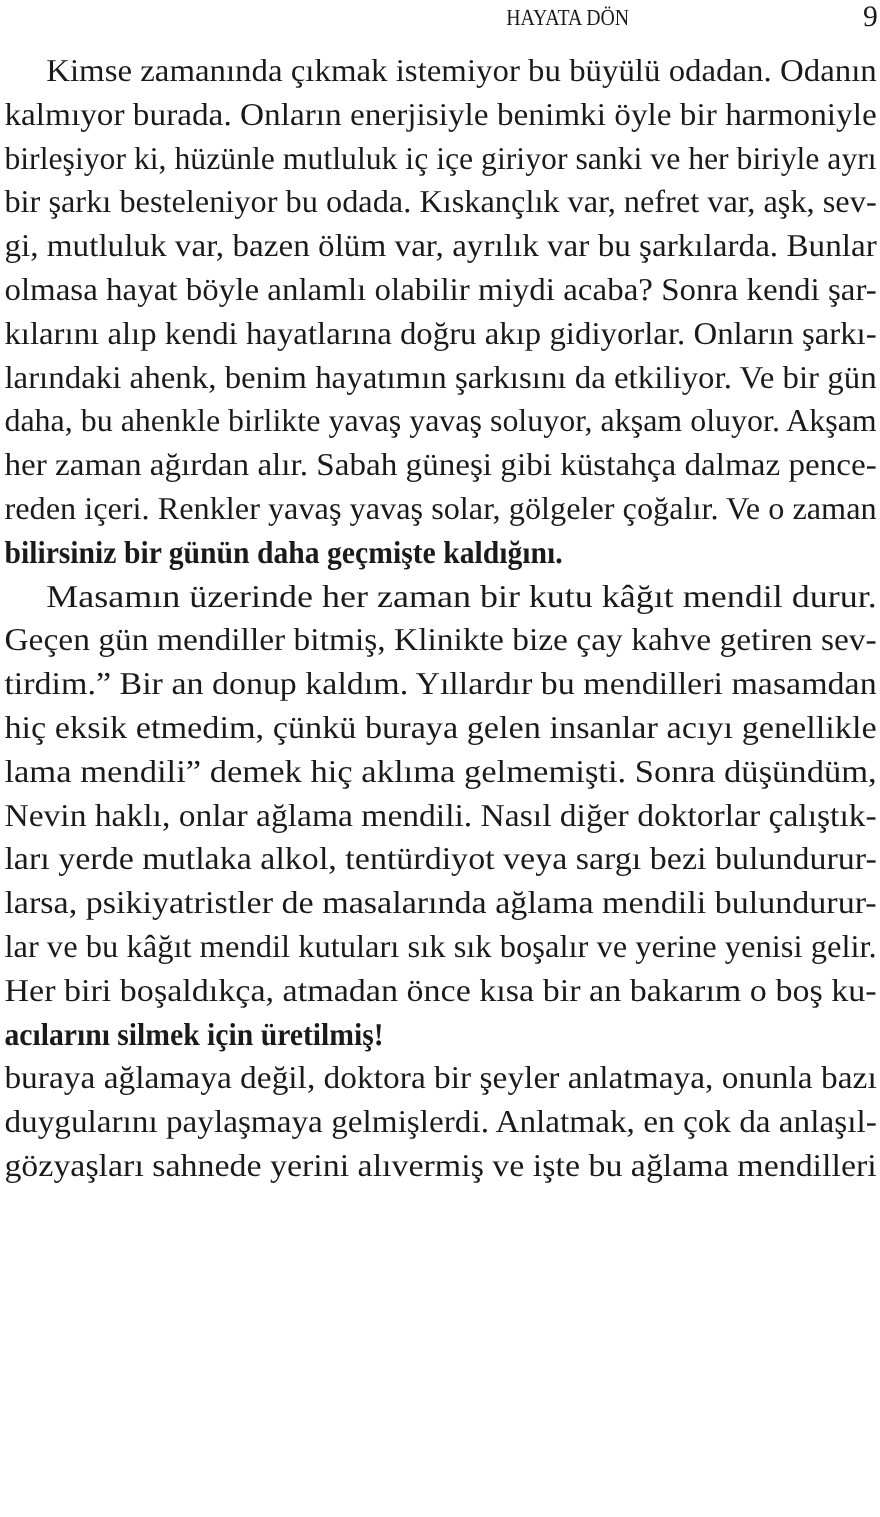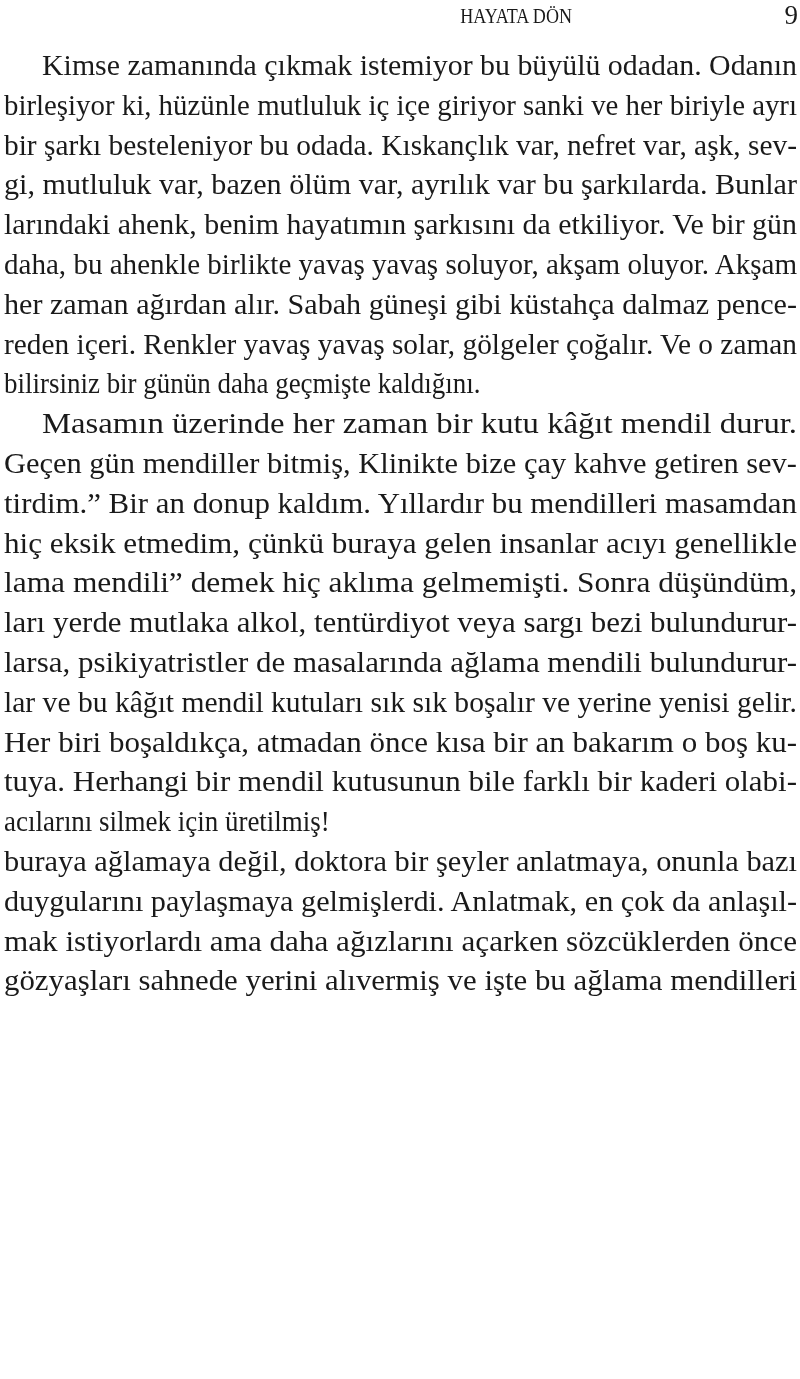--- a/index.html
+++ b/index.html
@@ -55,52 +55,55 @@
       white-space: nowrap;
       text-align: justify;
       text-align-last: justify;
       overflow: visible;
     }
     .line.indent {
       padding-left: 38px;
     }
     .line.last {
       text-align-last: left;
+      font-weight: bold;
     }
     .line .t {
       display: inline-block;
       transform-origin: left center;
     }
   </style>
 </head>
 <body>
 
 <div class="running-head">
   <span class="running-title">HAYATA DÖN</span>
   <span class="page-number">9</span>
 </div>
 
 <div class="body-text" id="body-text">
     <div class="line indent"><span class="t" style="transform: scaleX(1.0302);">Kimse zamanında çıkmak istemiyor bu büyülü odadan. Odanın</span></div>
+    <div class="line"><span class="t" style="transform: scaleX(1.0431);">kalmıyor burada. Onların enerjisiyle benimki öyle bir harmoniyle</span></div>
     <div class="line"><span class="t" style="transform: scaleX(0.9946);">birleşiyor ki, hüzünle mutluluk iç içe giriyor sanki ve her biriyle ayrı</span></div>
     <div class="line"><span class="t" style="transform: scaleX(1.014);">bir şarkı besteleniyor bu odada. Kıskançlık var, nefret var, aşk, sev-</span></div>
     <div class="line"><span class="t" style="transform: scaleX(1.0397);">gi, mutluluk var, bazen ölüm var, ayrılık var bu şarkılarda. Bunlar</span></div>
+    <div class="line"><span class="t" style="transform: scaleX(1.0341);">olmasa hayat böyle anlamlı olabilir miydi acaba? Sonra kendi şar-</span></div>
+    <div class="line"><span class="t" style="transform: scaleX(1.0289);">kılarını alıp kendi hayatlarına doğru akıp gidiyorlar. Onların şarkı-</span></div>
     <div class="line"><span class="t" style="transform: scaleX(1.0317);">larındaki ahenk, benim hayatımın şarkısını da etkiliyor. Ve bir gün</span></div>
     <div class="line"><span class="t" style="transform: scaleX(1.0021);">daha, bu ahenkle birlikte yavaş yavaş soluyor, akşam oluyor. Akşam</span></div>
     <div class="line"><span class="t" style="transform: scaleX(1.0388);">her zaman ağırdan alır. Sabah güneşi gibi küstahça dalmaz pence-</span></div>
     <div class="line"><span class="t" style="transform: scaleX(1.0122);">reden içeri. Renkler yavaş yavaş solar, gölgeler çoğalır. Ve o zaman</span></div>
     <div class="line last"><span class="t" style="transform: scaleX(0.93);">bilirsiniz bir günün daha geçmişte kaldığını.</span></div>
     <div class="line indent"><span class="t" style="transform: scaleX(1.1282);">Masamın üzerinde her zaman bir kutu kâğıt mendil durur.</span></div>
     <div class="line"><span class="t" style="transform: scaleX(1.0498);">Geçen gün mendiller bitmiş, Klinikte bize çay kahve getiren sev-</span></div>
     <div class="line"><span class="t" style="transform: scaleX(1.0648);">tirdim.” Bir an donup kaldım. Yıllardır bu mendilleri masamdan</span></div>
     <div class="line"><span class="t" style="transform: scaleX(1.0739);">hiç eksik etmedim, çünkü buraya gelen insanlar acıyı genellikle</span></div>
     <div class="line"><span class="t" style="transform: scaleX(1.0832);">lama mendili” demek hiç aklıma gelmemişti. Sonra düşündüm,</span></div>
+    <div class="line"><span class="t" style="transform: scaleX(1.052);">Nevin haklı, onlar ağlama mendili. Nasıl diğer doktorlar çalıştık-</span></div>
     <div class="line"><span class="t" style="transform: scaleX(1.0662);">ları yerde mutlaka alkol, tentürdiyot veya sargı bezi bulundurur-</span></div>
     <div class="line"><span class="t" style="transform: scaleX(1.0677);">larsa, psikiyatristler de masalarında ağlama mendili bulundurur-</span></div>
     <div class="line"><span class="t" style="transform: scaleX(1.0203);">lar ve bu kâğıt mendil kutuları sık sık boşalır ve yerine yenisi gelir.</span></div>
     <div class="line"><span class="t" style="transform: scaleX(1.068);">Her biri boşaldıkça, atmadan önce kısa bir an bakarım o boş ku-</span></div>
-    <div class="line"><span class="t" style="transform: scaleX(1.068);">tuya. Herhangi bir mendil kutusunun bile farklı bir kaderi olabi-</span></div>
     <div class="line last"><span class="t" style="transform: scaleX(0.93);">acılarını silmek için üretilmiş!</span></div>
     <div class="line"><span class="t" style="transform: scaleX(1.0477);">buraya ağlamaya değil, doktora bir şeyler anlatmaya, onunla bazı</span></div>
     <div class="line"><span class="t" style="transform: scaleX(1.042);">duygularını paylaşmaya gelmişlerdi. Anlatmak, en çok da anlaşıl-</span></div>
-    <div class="line"><span class="t" style="transform: scaleX(1.074);">mak istiyorlardı ama daha ağızlarını açarken sözcüklerden önce</span></div>
     <div class="line"><span class="t" style="transform: scaleX(1.0634);">gözyaşları sahnede yerini alıvermiş ve işte bu ağlama mendilleri</span></div>
   </div>
 
 </body></html>

